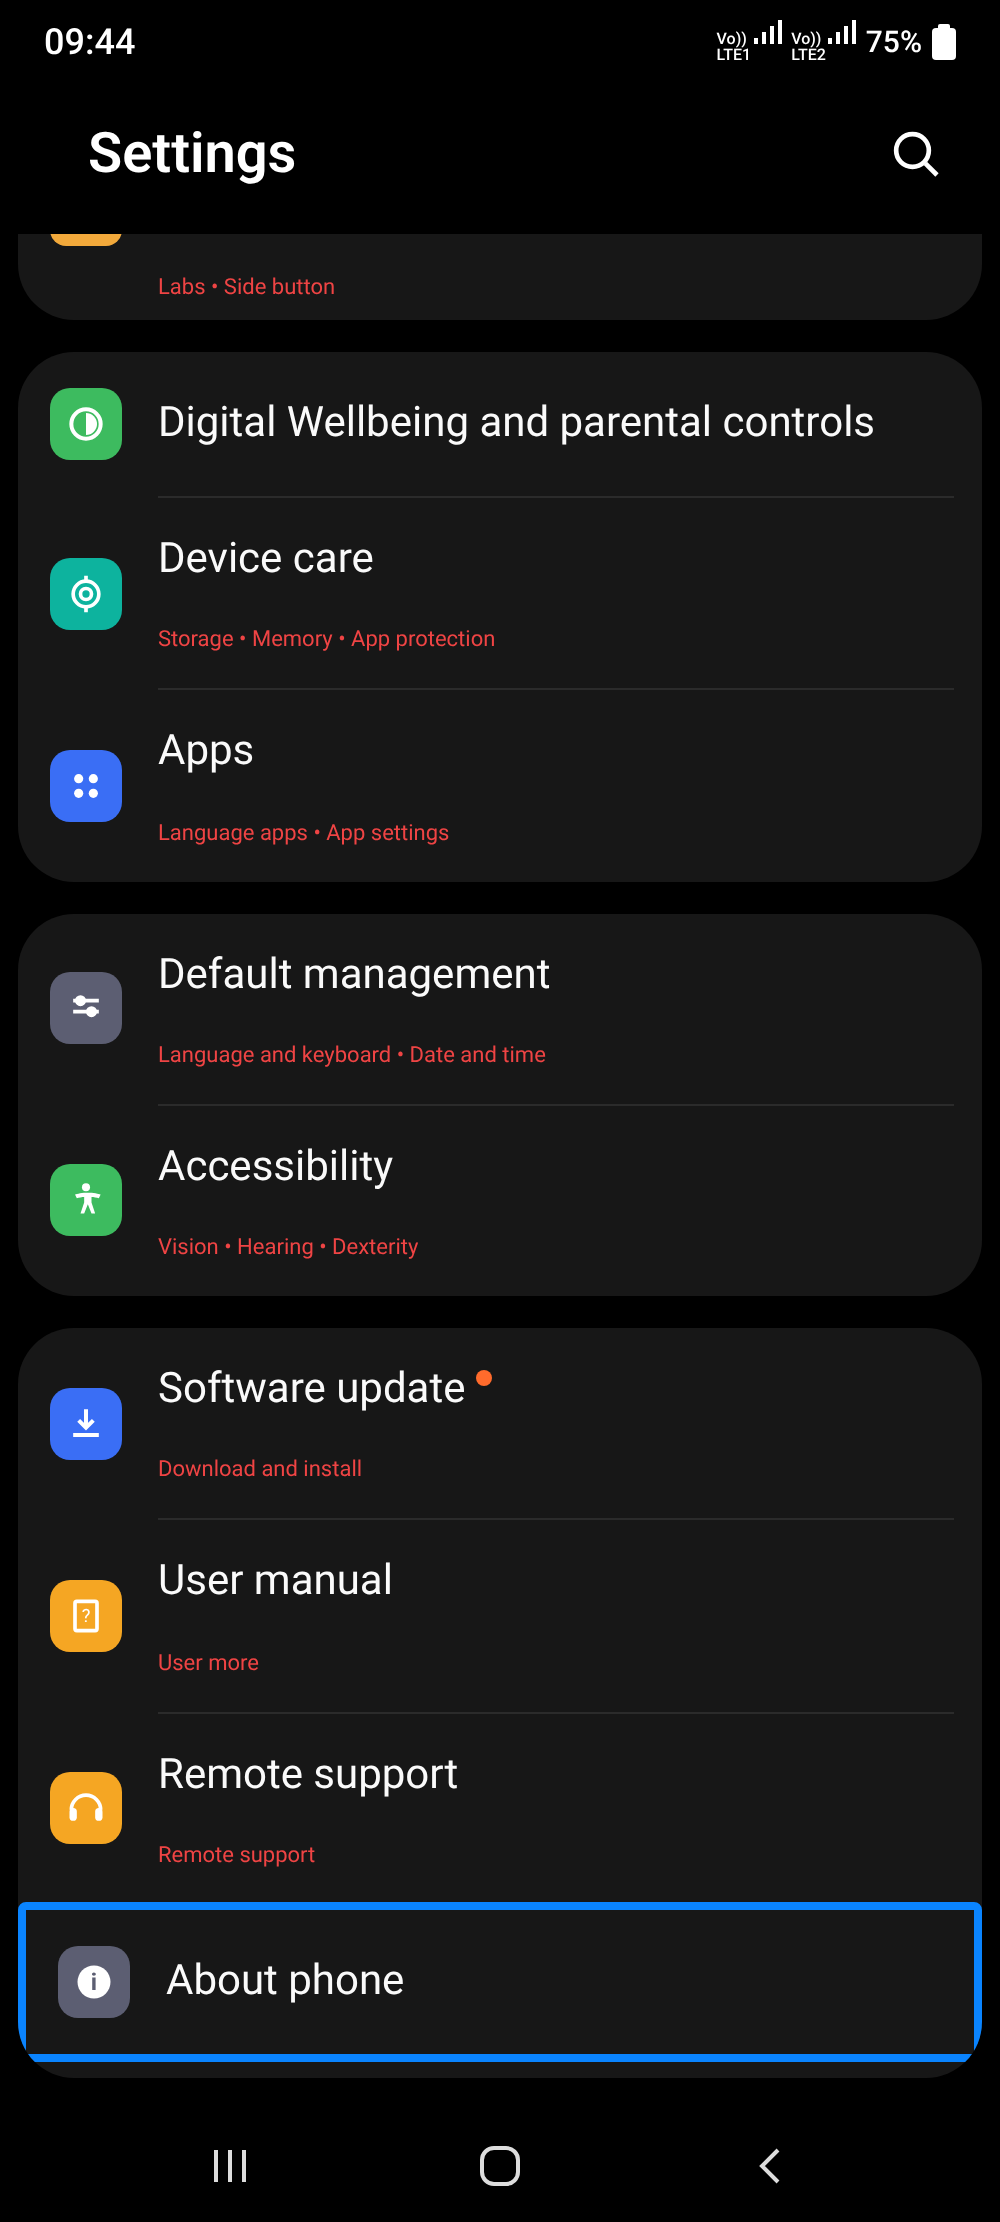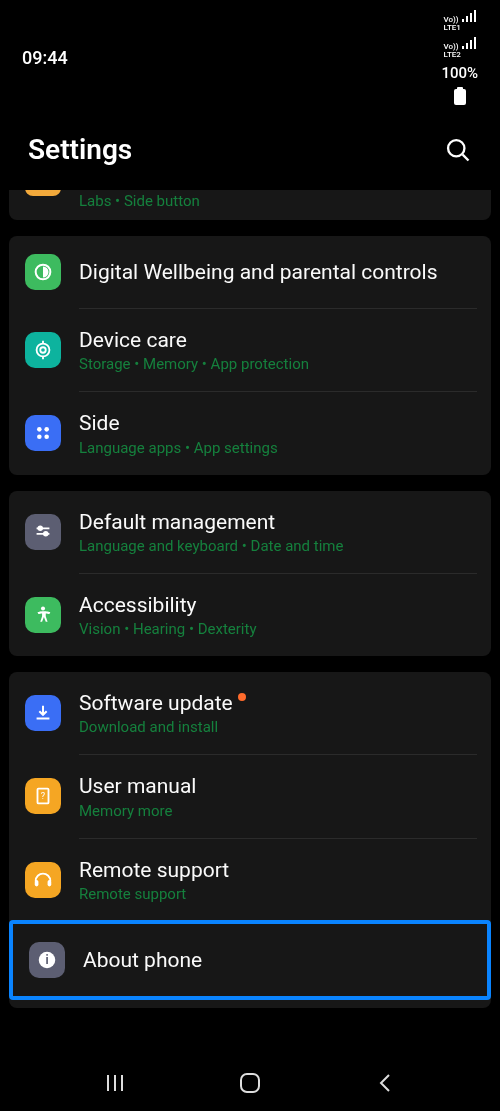--- a/index.html
+++ b/index.html
@@ -18,36 +18,35 @@
       align-items: center;
       padding: 10px 22px;
       font-size: 18px;
       font-weight: 500;
     }
     .status-right {
       display: flex;
       align-items: center;
       gap: 5px;
       font-size: 15px;
-      flex-direction: column;
     }
     .signal-group { display: flex; align-items: baseline; gap: 1px; }
     .signal-label { font-size: 8px; line-height: 8px; }
     .header {
       display: flex;
       justify-content: space-between;
       align-items: center;
-      padding: 18px 28px 24px 28px;
+      padding: 18px 28px 24px 44px;
     }
     .header-title { font-size: 28px; font-weight: 600; }
     .search-icon { width: 28px; height: 28px; }
     .content { padding: 0 9px; }
     .card {
       background: #171717;
-      border-radius: 8px;
+      border-radius: 28px;
       margin-bottom: 16px;
       overflow: hidden;
     }
     .card.partial-top {
       border-top-left-radius: 0;
       border-top-right-radius: 0;
       padding-top: 0;
     }
     .item {
       display: flex;
@@ -80,23 +79,23 @@
       line-height: 1.25;
       display: flex;
       align-items: flex-start;
       gap: 5px;
     }
     .badge {
       width: 8px; height: 8px; background: #ff6b2c; border-radius: 50%;
       margin-top: 3px;
     }
     .item-sub {
-      font-size: 15px;
-      color: #15803d;
-      margin-top: 2px;
+      font-size: 11px;
+      color: #ef4444;
+      margin-top: 20px;
     }
     .divider {
       height: 1px;
       background: #2b2b2b;
       margin-left: 70px;
       margin-right: 14px;
     }
     .highlight-box {
       border: 4px solid #0a84ff;
       border-radius: 4px;
@@ -133,21 +132,21 @@
           <path fill="#fff" d="M0 12h2V9H0zM4 12h2V6H4zM8 12h2V3H8zM12 12h2V0h-2z"></path>
         </svg>
     </div>
     <div class="signal-group">
       <span class="signal-label" style="white-space:pre">Vo))
 LTE2</span>
       <svg width="14" height="12" viewBox="0 0 14 12">
           <path fill="#fff" d="M0 12h2V9H0zM4 12h2V6H4zM8 12h2V3H8zM12 12h2V0h-2z"></path>
         </svg>
     </div>
-    <span style="font-weight:500">100%</span>
+    <span style="font-weight:500">75%</span>
     <svg width="12" height="18" viewBox="0 0 12 18">
         <rect x="0" y="2" width="12" height="16" rx="2" fill="#fff"></rect>
         <rect x="3" y="0" width="6" height="3" rx="1" fill="#fff"></rect>
       </svg>
   </div>
 </div>
 
 <div class="header">
   <div class="header-title">Settings</div>
   <svg class="search-icon" viewBox="0 0 24 24" fill="none" stroke="#fff" stroke-width="2">
@@ -196,21 +195,21 @@
     <div class="item">
       <div class="icon-box bg-blue">
         <svg viewBox="0 0 24 24" fill="#fff">
             <circle cx="8" cy="8" r="2.5"></circle>
             <circle cx="16" cy="8" r="2.5"></circle>
             <circle cx="8" cy="16" r="2.5"></circle>
             <circle cx="16" cy="16" r="2.5"></circle>
           </svg>
       </div>
       <div class="item-text">
-        <div class="item-title">Side</div>
+        <div class="item-title">Apps</div>
         <div class="item-sub">Language apps  •  App settings</div>
       </div>
     </div>
   </div>
 
   <div class="card">
     <div class="item">
       <div class="icon-box bg-gray">
         <svg viewBox="0 0 24 24" fill="none" stroke="#fff" stroke-width="2">
             <line x1="5" y1="8" x2="19" y2="8"></line>
@@ -257,21 +256,21 @@
     <div class="divider"></div>
     <div class="item">
       <div class="icon-box bg-orange">
         <svg viewBox="0 0 24 24" fill="none" stroke="#fff" stroke-width="2">
             <rect x="6" y="4" width="12" height="16" rx="1"></rect>
             <text x="12" y="15" text-anchor="middle" font-size="10" fill="#fff" stroke="none">?</text>
           </svg>
       </div>
       <div class="item-text">
         <div class="item-title">User manual</div>
-        <div class="item-sub">Memory more</div>
+        <div class="item-sub">User more</div>
       </div>
     </div>
     <div class="divider"></div>
     <div class="item">
       <div class="icon-box bg-orange">
         <svg viewBox="0 0 24 24" fill="none" stroke="#fff" stroke-width="2">
             <path d="M4 13a8 8 0 0 1 16 0"></path>
             <rect x="3" y="12" width="4" height="7" rx="2" fill="#fff" stroke="none"></rect>
             <rect x="17" y="12" width="4" height="7" rx="2" fill="#fff" stroke="none"></rect>
           </svg>

